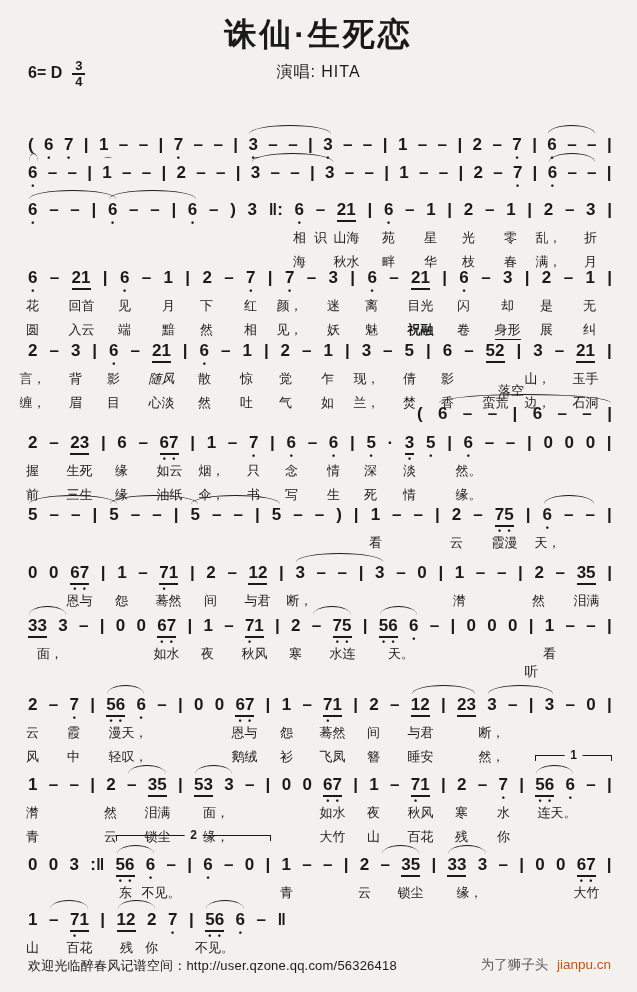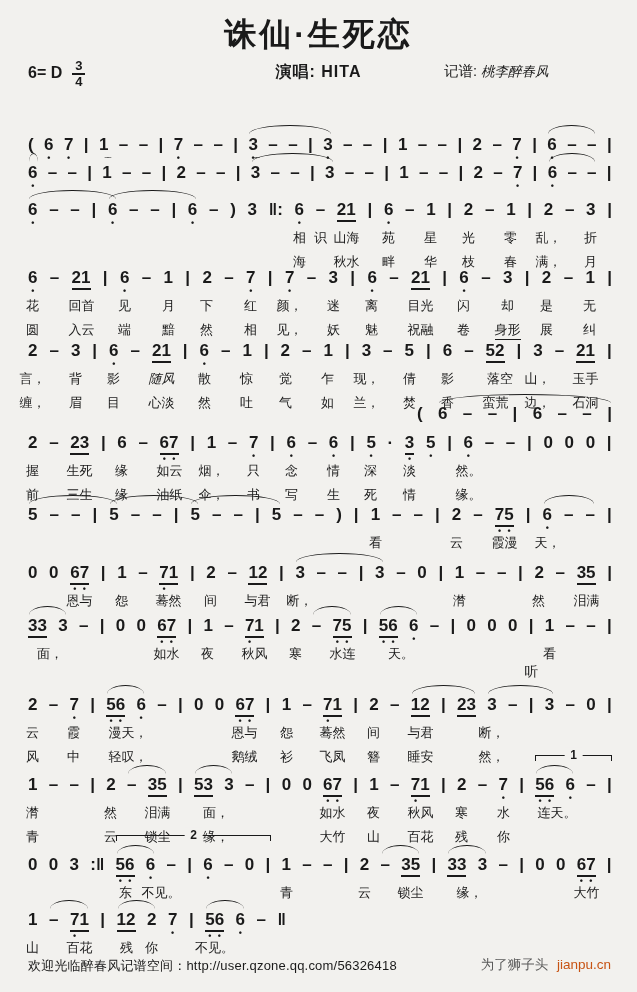--- a/index.html
+++ b/index.html
@@ -11,21 +11,21 @@
   .title{
     position:absolute;top:13px;left:0;right:0;text-align:center;
     font-size:32px;font-weight:700;letter-spacing:3px;
   }
   .keysig{position:absolute;left:28px;top:60px;font-size:16px;font-weight:700;}
   .frac{display:inline-block;vertical-align:middle;text-align:center;
     font-size:13px;line-height:12px;font-weight:700;margin-left:10px;}
   .frac .num{display:block;border-bottom:2px solid #1a1a1a;padding:0 3px 1px;}
   .frac .den{display:block;padding-top:1px;}
   .performer{position:absolute;left:0;right:0;top:62px;text-align:center;
-    font-size:16px;font-weight:700;letter-spacing:1px;}
+    font-size:16px;font-weight:400;letter-spacing:1px;}
   .credits{position:absolute;left:444px;top:58px;font-size:14.5px;line-height:27px;white-space:nowrap;}
   .credit-label{font-weight:400;}
   .credit-value{font-family:"Liberation Serif","DejaVu Serif",serif;font-style:italic;font-size:13.5px;}
 
   .score{position:absolute;left:0;top:0;width:100%;height:100%;}
   .line{position:absolute;left:28px;right:25px;}
   .notes{display:flex;justify-content:space-between;align-items:flex-start;}
   .grp{display:flex;}
   .grp.ul{border-bottom:2px solid #1a1a1a;}
   .cell{position:relative;display:inline-block;font-size:17px;line-height:20px;font-weight:700;}
@@ -61,24 +61,20 @@
 <div class="keysig">
   <span>6= D</span><span class="frac"><span class="num">3</span><span class="den">4</span></span>
 </div>
 
 <div class="performer">
   <span>演唱:</span>
   <span>HITA</span>
 </div>
 
 <div class="credits">
-  <div>
-    <span class="credit-label">记谱:</span>
-    <span class="credit-value">桃李醉春风</span>
-  </div>
 </div>
 
 <div class="score">
     <div class="line" style="top: 123px;">
       <div class="notes" style="margin-top: 12px;">
         <span class="grp">
           <span class="cell">(</span>
         </span>
         <span class="grp">
           <span class="cell">6<span class="d">•</span></span>
@@ -504,21 +500,21 @@
       <div class="lyr">
         <span class="syl" style="left: -2px;">圆</span>
         <span class="syl" style="left: 40.5px;">入云</span>
         <span class="syl" style="left: 90px;">端</span>
         <span class="syl" style="left: 134px;">黯</span>
         <span class="syl" style="left: 172px;">然</span>
         <span class="syl" style="left: 216px;">相</span>
         <span class="syl" style="left: 248.5px;">见，</span>
         <span class="syl" style="left: 299px;">妖</span>
         <span class="syl" style="left: 337px;">魅</span>
-        <span class="syl" style="left: 379.5px;">祝融</span>
+        <span class="syl" style="left: 379.5px; font-weight: bold;">祝融</span>
         <span class="syl" style="left: 429px;">卷</span>
         <span class="syl u" style="left: 466.5px;">身形</span>
         <span class="syl" style="left: 512px;">展</span>
         <span class="syl" style="left: 555px;">纠</span>
       </div>
     </div>
     <div class="line" style="top: 329px;">
       <div class="notes" style="margin-top: 12px;">
         <span class="grp">
           <span class="cell">2</span>
@@ -613,21 +609,21 @@
         <span class="syl" style="left: 41px;">背</span>
         <span class="syl" style="left: 79px;">影</span>
         <span class="syl" style="left: 120.5px; font-style: italic;">随风</span>
         <span class="syl" style="left: 170px;">散</span>
         <span class="syl" style="left: 212px;">惊</span>
         <span class="syl" style="left: 251px;">觉</span>
         <span class="syl" style="left: 293px;">乍</span>
         <span class="syl" style="left: 325.5px;">现，</span>
         <span class="syl" style="left: 375px;">倩</span>
         <span class="syl" style="left: 413px;">影</span>
-        <span class="syl" style="left: 459px;">落空</span>
+        <span class="syl" style="left: 470px; margin-top: 12px;">落空</span>
         <span class="syl" style="left: 496.5px;">山，</span>
         <span class="syl" style="left: 544.5px;">玉手</span>
       </div>
       <div class="lyr">
         <span class="syl" style="left: -8.5px;">缠，</span>
         <span class="syl" style="left: 41px;">眉</span>
         <span class="syl" style="left: 79px;">目</span>
         <span class="syl" style="left: 120.5px;">心淡</span>
         <span class="syl" style="left: 170px;">然</span>
         <span class="syl" style="left: 212px;">吐</span>

